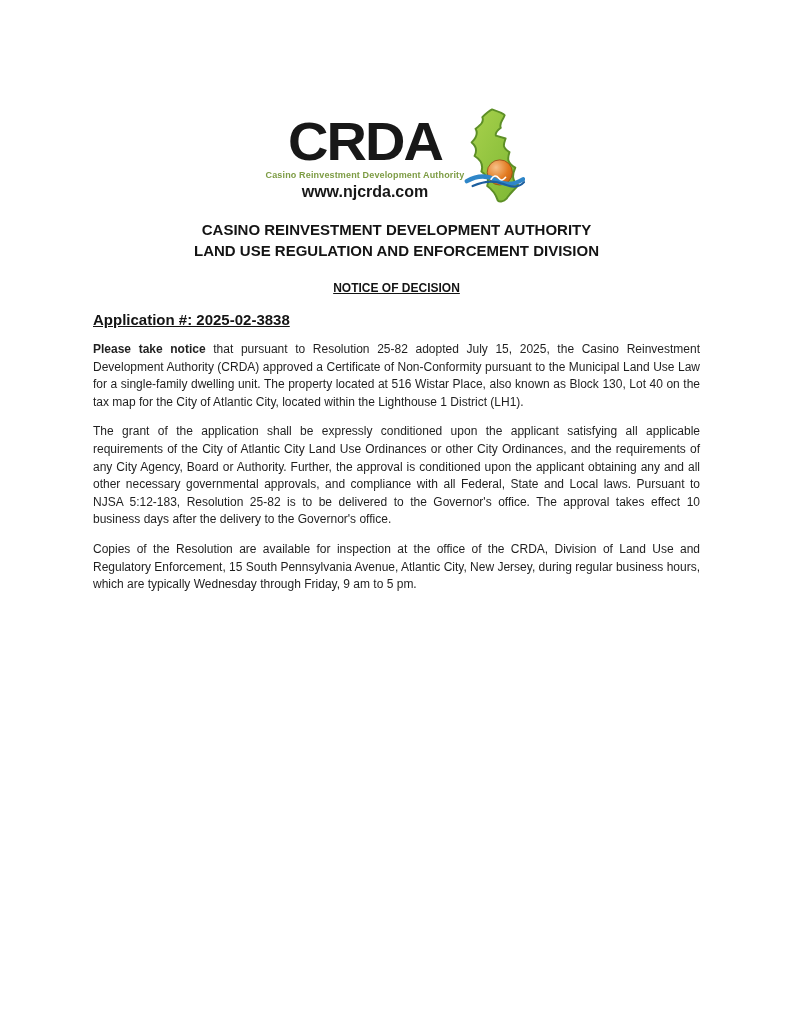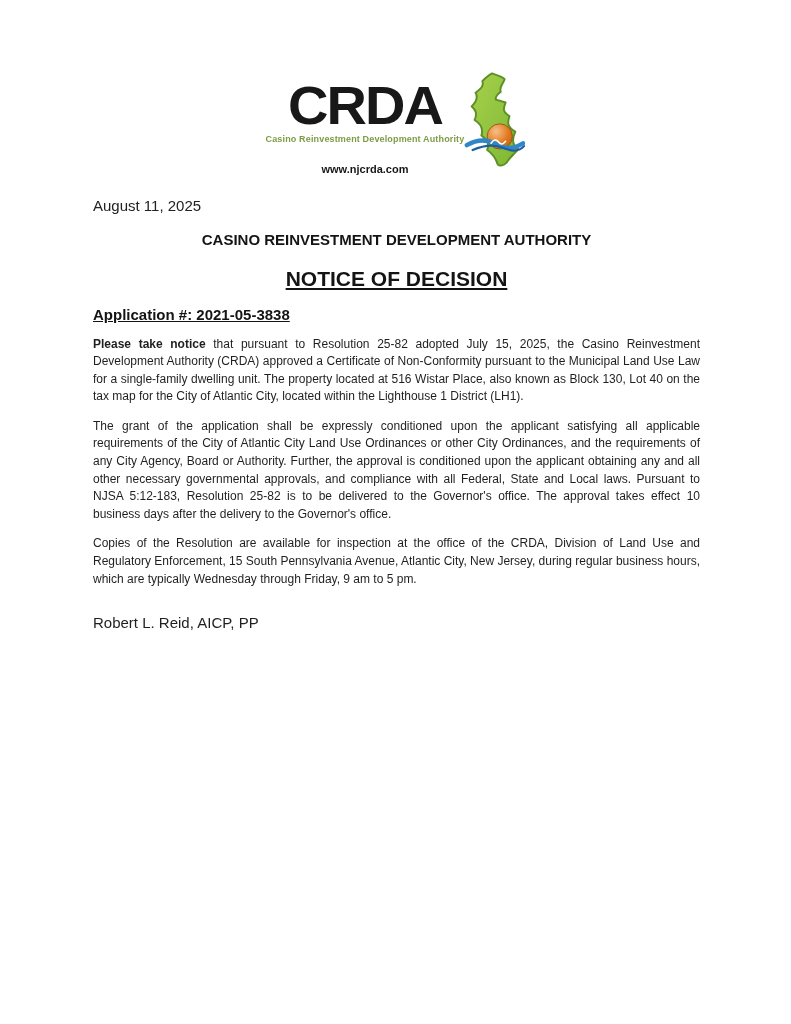--- a/index.html
+++ b/index.html
@@ -18,21 +18,21 @@
   .page {
     width: 791px;
     height: 1024px;
     background: #ffffff;
   }
 
   
   .logo-wrap {
     display: flex;
     justify-content: center;
-    padding-top: 70px;
+    padding-top: 106px;
   }
   .logo {
     display: flex;
     align-items: flex-start;
   }
   .logo-text {
     display: flex;
     flex-direction: column;
     align-items: center;
     margin-top: 10px;
@@ -47,24 +47,24 @@
   }
   .logo-tagline {
     font-size: 9px;
     font-weight: 700;
     color: #7d9c44;
     margin-top: 2px;
     letter-spacing: 0.15px;
     white-space: nowrap;
   }
   .logo-website {
-    font-size: 11px;
+    font-size: 16px;
     font-weight: 700;
     color: #171717;
-    margin-top: 19px;
+    margin-top: 3px;
   }
   .nj-svg {
     width: 64px;
     height: 98px;
     margin-left: -3px;
     margin-top: 0px;
   }
 
   
   .content {
@@ -82,21 +82,21 @@
     line-height: 21px;
     margin-top: 15px;
     color: #141414;
   }
   .notice-title {
     text-align: center;
     margin-top: 17px;
   }
   .notice-title span {
     font-weight: 700;
-    font-size: 21px;
+    font-size: 12px;
     text-decoration: underline;
     color: #141414;
   }
   .app-line {
     font-weight: 700;
     font-size: 15px;
     color: #141414;
     margin-top: 0;
   }
   .app-line span { text-decoration: underline; }
@@ -164,39 +164,38 @@
         <circle cx="40" cy="68" r="13" fill="url(#sunfill)" stroke="#8a4a12" stroke-width="0.8"></circle>
         <path d="M6 77 Q 22 68 36 76 T 64 75" fill="none" stroke="#2f86c8" stroke-width="4.5" stroke-linecap="round"></path>
         <path d="M12 82 Q 30 74 44 80 T 65 78" fill="none" stroke="#1c5e9e" stroke-width="2.2" stroke-linecap="round"></path>
         <path d="M31 75 q 4 -6 8 -1 q 3 4 7 -1" fill="none" stroke="#ffffff" stroke-width="1.6" stroke-linecap="round"></path>
       </svg>
     </div>
   </div>
 
   <div class="content">
 
-    <div class="date-line">August 11, 2025</div>
 
     <div class="org-header">
       <div>CASINO REINVESTMENT DEVELOPMENT AUTHORITY</div>
+      <div>LAND USE REGULATION AND ENFORCEMENT DIVISION</div>
     </div>
 
     <div class="notice-title">
       <span>NOTICE OF DECISION</span>
     </div>
 
 
     <div class="app-line application-line">
-      <span>Application #: 2021-05-3838</span>
+      <span>Application #: 2025-02-3838</span>
     </div>
 
     <p class="para para1"><span class="lead">Please take notice</span><span> that pursuant to Resolution 25-82 adopted July 15, 2025, the Casino Reinvestment Development Authority (CRDA) approved a Certificate of Non-Conformity pursuant to the Municipal Land Use Law for a single-family dwelling unit.  The property located at 516 Wistar Place, also known as Block 130, Lot 40 on the tax map for the City of Atlantic City, located within the Lighthouse 1 District (LH1).</span></p>
 
     <p class="para">The grant of the application shall be expressly conditioned upon the applicant satisfying all applicable requirements of the City of Atlantic City Land Use Ordinances or other City Ordinances, and the requirements of any City Agency, Board or Authority.  Further, the approval is conditioned upon the applicant obtaining any and all other necessary governmental approvals, and compliance with all Federal, State and Local laws. Pursuant to NJSA 5:12-183, Resolution 25-82 is to be delivered to the Governor's office. The approval takes effect 10 business days after the delivery to the Governor's office.</p>
 
     <p class="para">Copies of the Resolution are available for inspection at the office of the CRDA, Division of Land Use and Regulatory Enforcement, 15 South Pennsylvania Avenue, Atlantic City, New Jersey, during regular business hours, which are typically Wednesday through Friday, 9 am to 5 pm.</p>
 
     <div class="signature">
-      <div>Robert L. Reid, AICP, PP</div>
     </div>
 
   </div>
 </div>
 
 </body></html>

